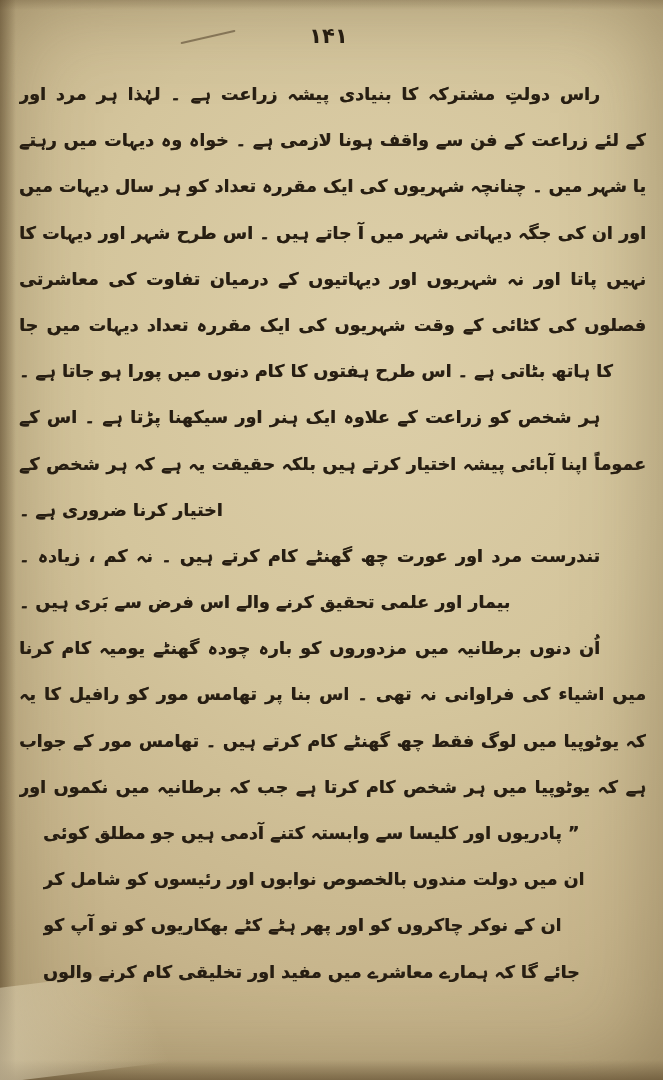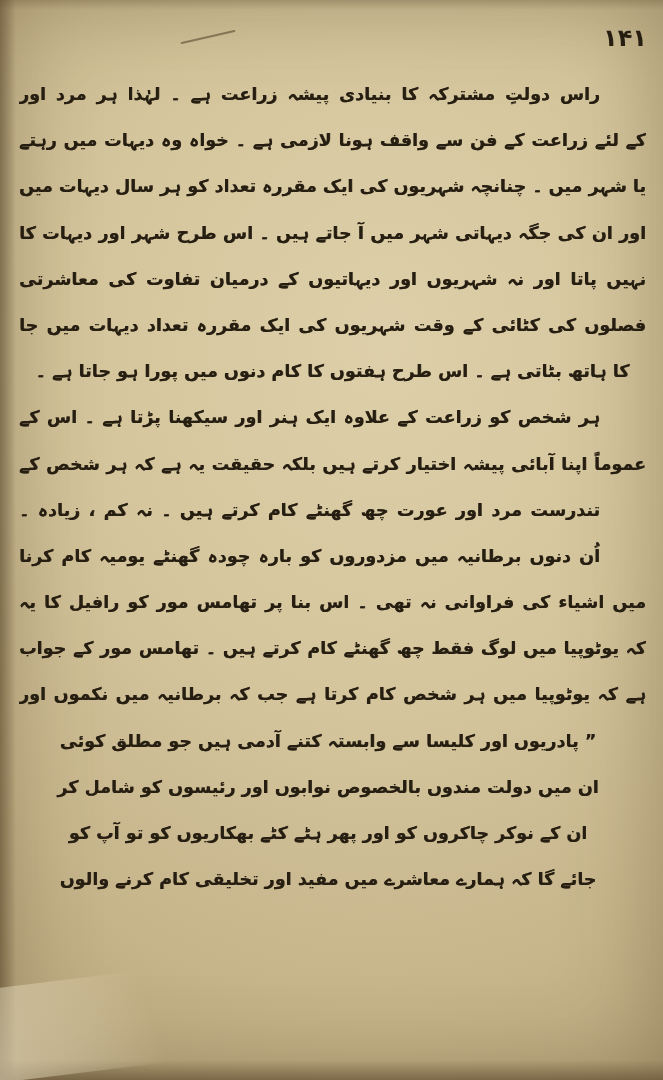--- a/index.html
+++ b/index.html
@@ -35,36 +35,36 @@
     transform:skewY(-7deg);
     pointer-events:none;
   }
   .scratch{
     position:absolute;top:36px;left:180px;width:56px;height:2px;
     background:rgba(78,62,40,.55);
     transform:rotate(-13deg);
     border-radius:2px;
   }
   .page-number{
-    position:absolute;top:24px;left:0;right:16px;
-    text-align:right;
-    font-size:24px;font-weight:bold;
+    position:absolute;top:24px;left:0;right:6px;
+    text-align:center;
+    font-size:21px;font-weight:bold;
     letter-spacing:2px;
   }
   .textblock{
     position:absolute;top:71px;right:17px;left:19px;
     direction:rtl;
   }
   .line{
     height:46.2px;
     line-height:46px;
     font-size:17.5px;
     font-weight:bold;
     overflow:hidden;
-    text-align:center;
+    text-align:left;
     text-shadow:0.4px 0.4px 0 rgba(39,30,18,.75);
     white-space:normal;
   }
   .line.justify{
     text-align:justify;
     text-align-last:justify;
   }
   .line.indent{ padding-right:46px; }
   .line.quote{ margin-right:33px; margin-left:24px; }
 </style>
@@ -84,21 +84,23 @@
   <div class="textblock" dir="rtl">
     <div class="line indent justify">راس دولتِ مشترکہ کا بنیادی پیشہ زراعت ہے ۔ لہٰذا ہر مرد اور عورت</div>
     <div class="line justify">کے لئے زراعت کے فن سے واقف ہونا لازمی ہے ۔ خواہ وہ دیہات میں رہتے ہوں</div>
     <div class="line justify">یا شہر میں ۔ چنانچہ شہریوں کی ایک مقررہ تعداد کو ہر سال دیہات میں جا کر رہنا پڑتا ہے</div>
     <div class="line justify">اور ان کی جگہ دیہاتی شہر میں آ جاتے ہیں ۔ اس طرح شہر اور دیہات کا رشتہ ٹوٹنے</div>
     <div class="line justify">نہیں پاتا اور نہ شہریوں اور دیہاتیوں کے درمیان تفاوت کی معاشرتی خلیج پیدا ہوتی ہے ۔</div>
     <div class="line justify">فصلوں کی کٹائی کے وقت شہریوں کی ایک مقررہ تعداد دیہات میں جا کر کاشتکاروں</div>
     <div class="line">کا ہاتھ بٹاتی ہے ۔ اس طرح ہفتوں کا کام دنوں میں پورا ہو جاتا ہے ۔</div>
     <div class="line indent justify">ہر شخص کو زراعت کے علاوہ ایک ہنر اور سیکھنا پڑتا ہے ۔ اس کے لئے لوگ</div>
     <div class="line justify">عموماً اپنا آبائی پیشہ اختیار کرتے ہیں بلکہ حقیقت یہ ہے کہ ہر شخص کے لئے اپنا آبائی پیشہ</div>
+    <div class="line">اختیار کرنا ضروری ہے ۔</div>
     <div class="line indent justify">تندرست مرد اور عورت چھ گھنٹے کام کرتے ہیں ۔ نہ کم ، زیادہ ۔ البتہ بوڑھے ، بچے ،</div>
+    <div class="line">بیمار اور علمی تحقیق کرنے والے اس فرض سے بَری ہیں ۔</div>
     <div class="line indent justify">اُن دنوں برطانیہ میں مزدوروں کو بارہ چودہ گھنٹے یومیہ کام کرنا پڑتا تھا پھر بھی ملک</div>
     <div class="line justify">میں اشیاء کی فراوانی نہ تھی ۔ اس بنا پر تھامس مور کو رافیل کا یہ بیان مشکوک نظر آیا تھا</div>
     <div class="line justify">کہ یوٹوپیا میں لوگ فقط چھ گھنٹے کام کرتے ہیں ۔ تھامس مور کے جواب میں رافیل کہتا</div>
     <div class="line justify">ہے کہ یوٹوپیا میں ہر شخص کام کرتا ہے جب کہ برطانیہ میں نکموں اور مفت خوروں کی بڑی</div>
     <div class="line quote">” پادریوں اور کلیسا سے وابستہ کتنے آدمی ہیں جو مطلق کوئی کام نہیں کرتے ۔</div>
     <div class="line quote">ان میں دولت مندوں بالخصوص نوابوں اور رئیسوں کو شامل کر لیجئے اور</div>
     <div class="line quote">ان کے نوکر چاکروں کو اور پھر ہٹے کٹے بھکاریوں کو تو آپ کو اندازہ ہو</div>
     <div class="line quote">جائے گا کہ ہمارے معاشرے میں مفید اور تخلیقی کام کرنے والوں کی تعداد</div>
   </div>
 

